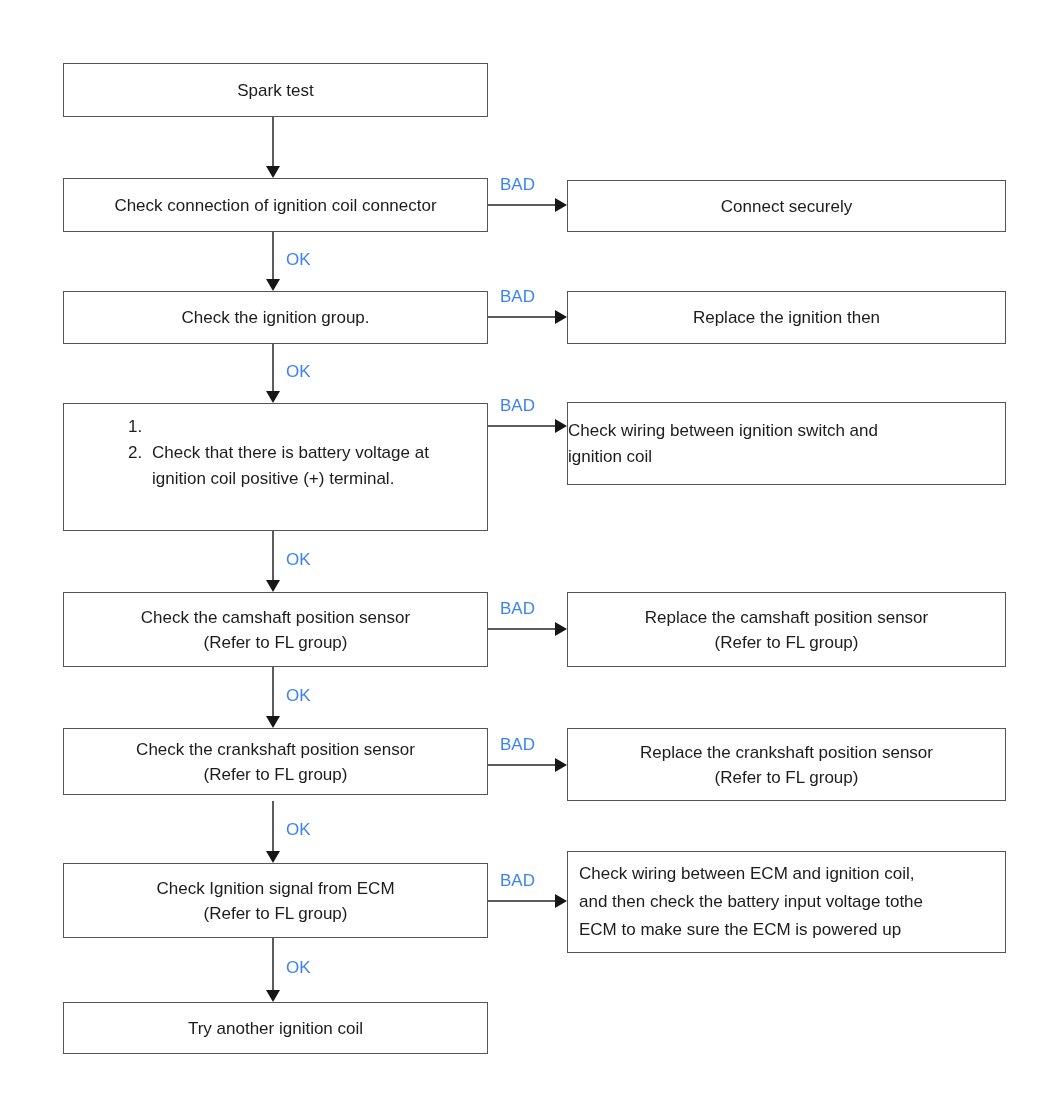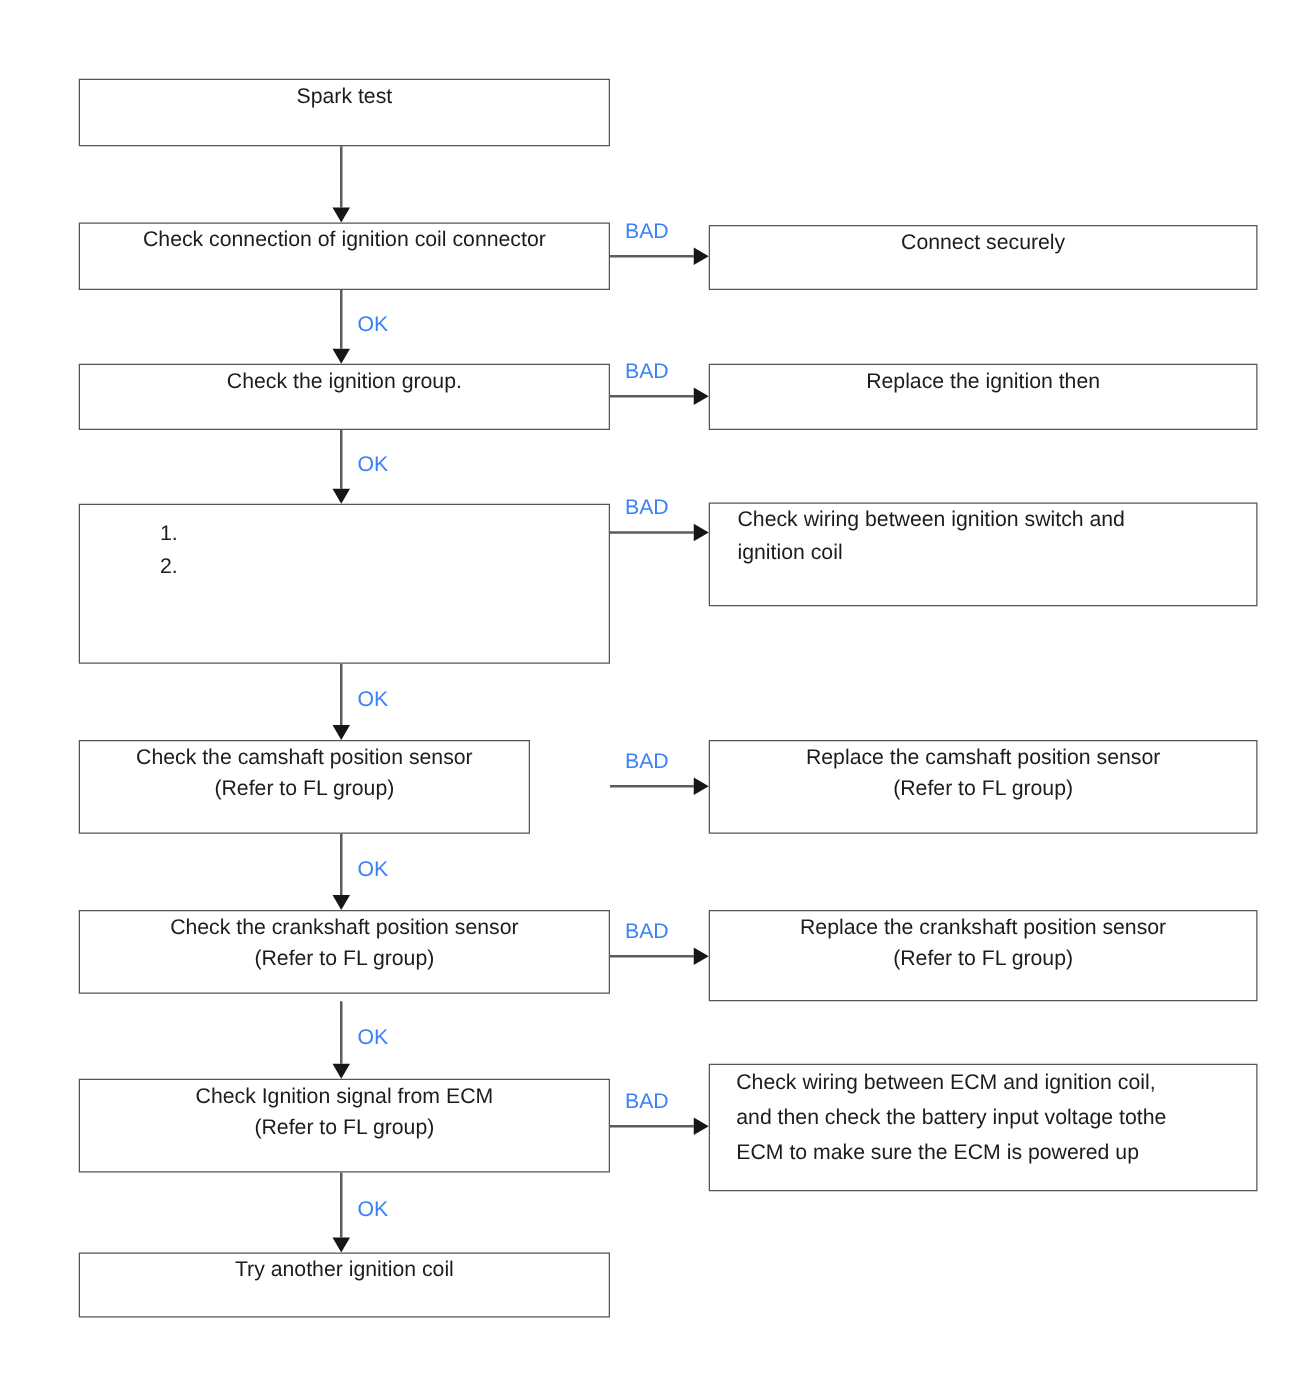--- a/index.html
+++ b/index.html
@@ -15,20 +15,21 @@
     font-family: "Liberation Sans", "DejaVu Sans", sans-serif;
     color: #1c1c1c;
     font-size: 17px;
   }
   .box {
     position: absolute;
     background: #ffffff;
     border: 1.5px solid #555555;
     box-sizing: border-box;
     display: flex;
+    align-items: center;
     justify-content: center;
   }
   .box .txt {
     white-space: pre-line;
     text-align: center;
     line-height: 25px;
   }
   .box.leftalign {
     justify-content: flex-start;
   }
@@ -109,24 +110,26 @@
   <div class="box" style="left:63px;top:291px;width:425px;height:53px">
     <span class="txt">Check the ignition group.</span>
   </div>
 
   <div class="box listbox" style="left:63px;top:403px;width:425px;height:128px">
     <div class="list-row">
       <span class="num">1.</span>
     </div>
     <div class="list-row">
       <span class="num">2.</span>
+      <span class="itxt">Check that there is battery voltage at
+ignition coil positive (+) terminal.</span>
     </div>
   </div>
 
-  <div class="box" style="left:63px;top:592px;width:361px;height:75px">
+  <div class="box" style="left:63px;top:592px;width:425px;height:75px">
     <span class="txt">Check the camshaft position sensor
 (Refer to FL group)</span>
   </div>
 
   <div class="box" style="left:63px;top:728px;width:425px;height:67px">
     <span class="txt">Check the crankshaft position sensor
 (Refer to FL group)</span>
   </div>
 
   <div class="box" style="left:63px;top:863px;width:425px;height:75px">
@@ -139,36 +142,36 @@
   </div>
 
   <div class="box" style="left:567px;top:180px;width:439px;height:52px">
     <span class="txt">Connect securely</span>
   </div>
 
   <div class="box" style="left:567px;top:291px;width:439px;height:53px">
     <span class="txt">Replace the ignition then</span>
   </div>
 
-  <div class="box leftalign" style="left:567px;top:402px;width:439px;height:83px;padding-left:22px">
+  <div class="box leftalign" style="left:567px;top:402px;width:439px;height:83px;">
     <span class="txt">Check wiring between ignition switch and
 ignition coil</span>
   </div>
 
   <div class="box" style="left:567px;top:592px;width:439px;height:75px">
     <span class="txt">Replace the camshaft position sensor
 (Refer to FL group)</span>
   </div>
 
   <div class="box" style="left:567px;top:728px;width:439px;height:73px">
     <span class="txt">Replace the crankshaft position sensor
 (Refer to FL group)</span>
   </div>
 
-  <div class="box leftalign ecmwiring" style="left:567px;top:851px;width:439px;height:102px;padding-left:21px">
+  <div class="box leftalign ecmwiring" style="left:567px;top:851px;width:439px;height:102px;padding-left:11px">
     <span class="txt">Check wiring between ECM and ignition coil,
 and then check the battery input voltage tothe
 ECM to make sure the ECM is powered up</span>
   </div>
 
   <div class="vline" style="left:272px;top:117px;height:49px"></div>
   <div class="ah-down" style="left:266px;top:166px"></div>
 
   <div class="vline" style="left:272px;top:232px;height:47px"></div>
   <div class="ah-down" style="left:266px;top:279px"></div>

